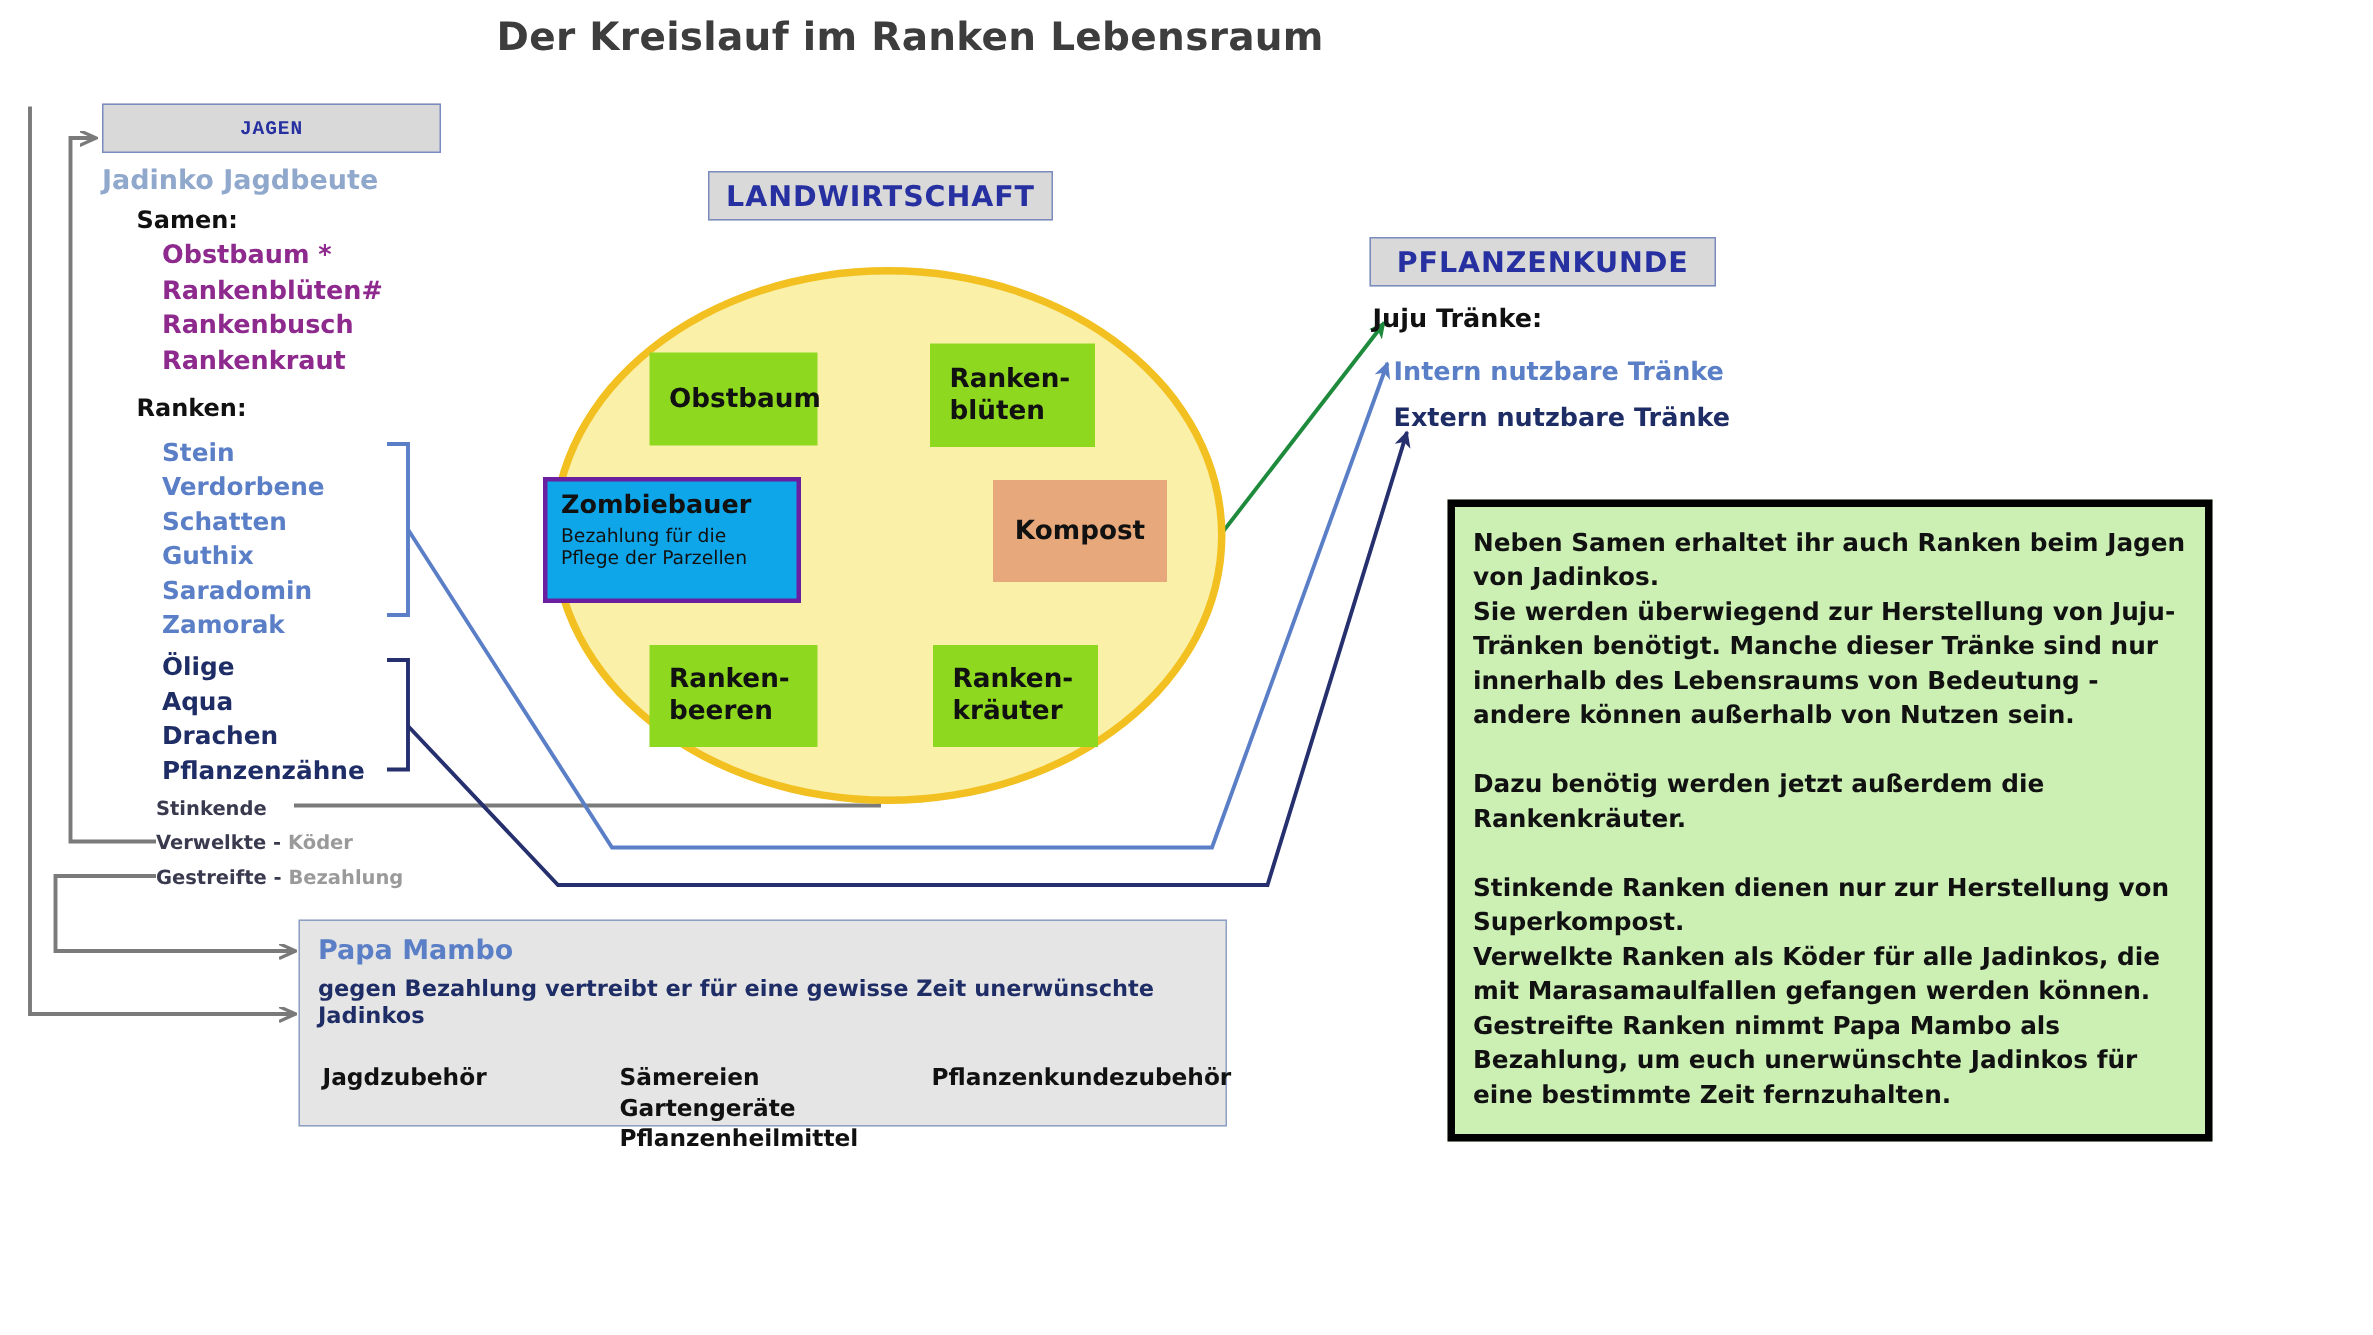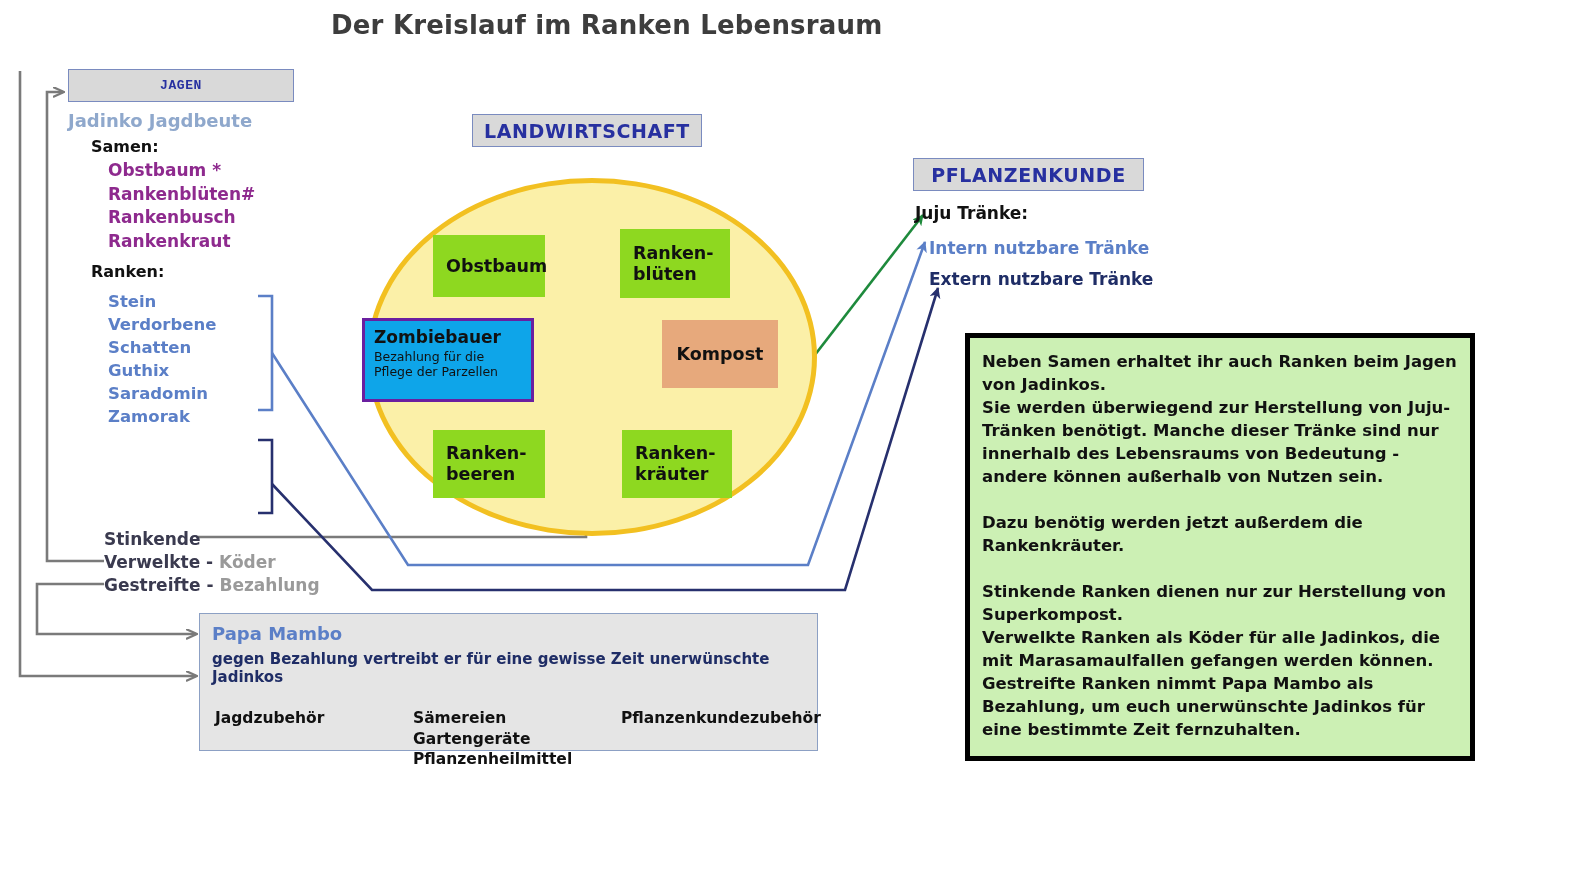--- a/index.html
+++ b/index.html
@@ -42,21 +42,21 @@
   #chip-pflanzenkunde{ left:913px; top:158px; width:231px; height:33px; font-size:19px; letter-spacing:.6px;}
 
   
   #jagdbeute{ left:68px; top:110px; font-size:18px; font-weight:bold; color:#8fa8cc; white-space:nowrap;}
   #samen-label{ left:91px; top:137px; font-size:16px; font-weight:bold; color:#111111;}
   #samen-list{ left:108px; top:159px; font-size:17px; font-weight:bold; color:#8e2a8e; line-height:23.5px;}
   #ranken-label{ left:91px; top:262px; font-size:16px; font-weight:bold; color:#111111;}
 
   #ranken-group1{ left:108px; top:290px; font-size:16.5px; font-weight:bold; color:#5b7fc7; line-height:23px;}
   #ranken-group2{ left:108px; top:433px; font-size:16.5px; font-weight:bold; color:#1f2d66; line-height:23px;}
-  #ranken-group3{ left:104px; top:528px; font-size:17px; font-weight:bold; color:#3a3a4f; line-height:23px;}
+  #ranken-group3{ left:104px; top:528px; font-size:13px; font-weight:bold; color:#3a3a4f; line-height:23px;}
   #ranken-group3 .muted{color:#9a9a9a;}
 
   
   #oval{
     left:367px; top:178px; width:450px; height:358px;
     background:#fbf0a8;
     border:5px solid #f2c021;
     border-radius:50%;
     box-sizing:border-box;
   }
@@ -196,20 +196,26 @@
 
   <div class="abs" id="ranken-group1">
     <div>Stein</div>
     <div>Verdorbene</div>
     <div>Schatten</div>
     <div>Guthix</div>
     <div>Saradomin</div>
     <div>Zamorak</div>
   </div>
 
+  <div class="abs" id="ranken-group2">
+    <div>Ölige</div>
+    <div>Aqua</div>
+    <div>Drachen</div>
+    <div>Pflanzenzähne</div>
+  </div>
 
   <div class="abs" id="ranken-group3">
     <div>
       <span>Stinkende</span>
     </div>
     <div>
       <span>Verwelkte -</span>
       <span class="muted">Köder</span>
     </div>
     <div>

